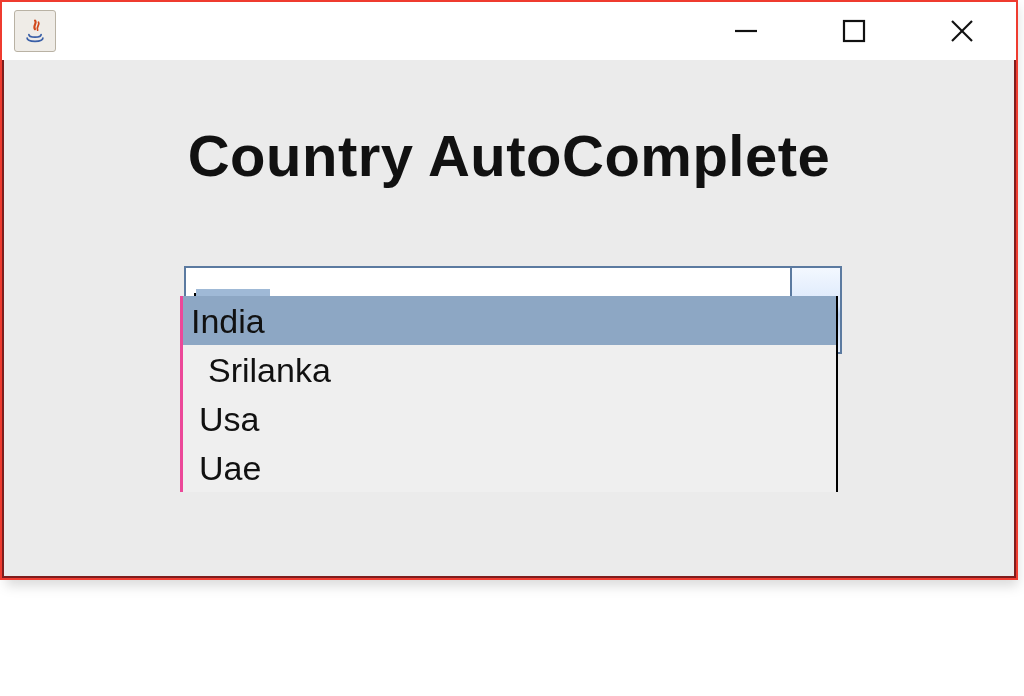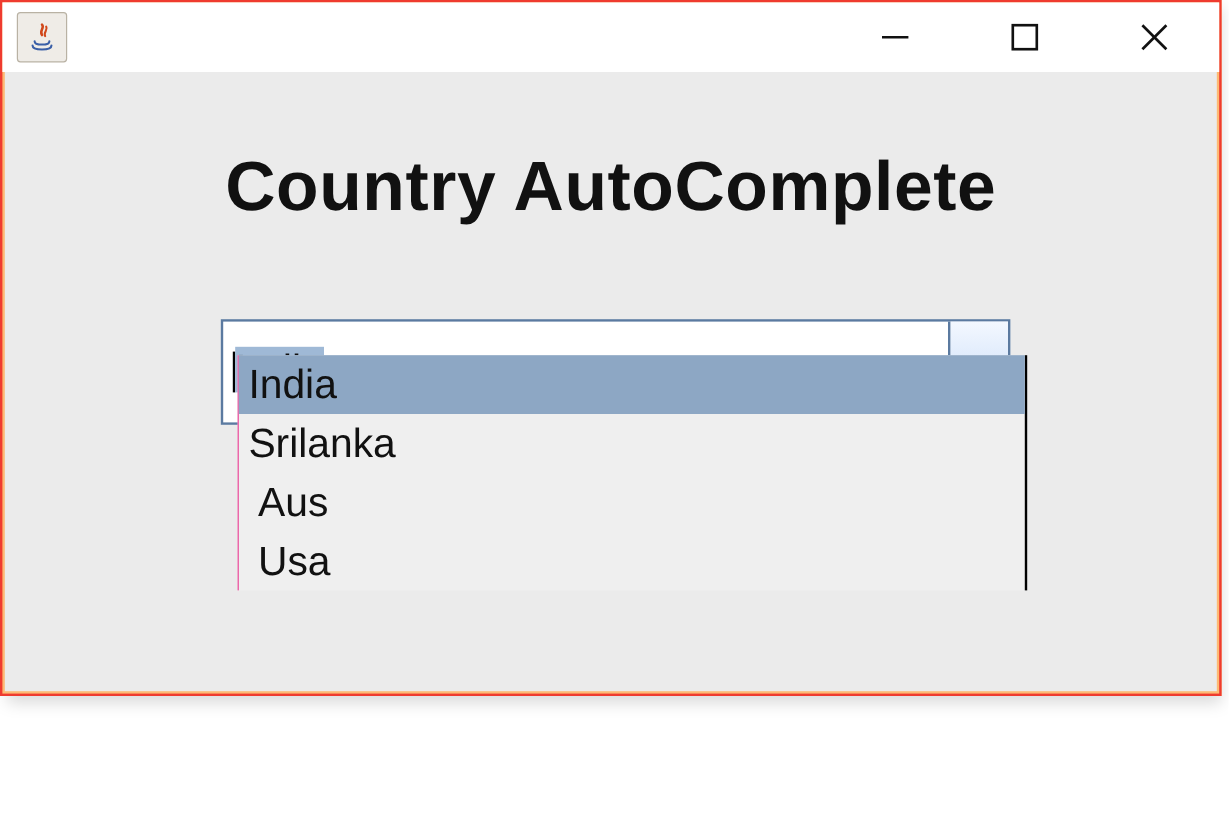--- a/index.html
+++ b/index.html
@@ -29,21 +29,21 @@
     filter: blur(6px);
     border-radius: 2px;
   }
 
   .window {
     position: absolute;
     left: 0;
     top: 0;
     width: 1018px;
     height: 580px;
-    background: #fdba74;
+    background: #7f1d1d;
     border: 2px solid #ef3b2f;
     box-sizing: border-box;
   }
 
   .titlebar {
     position: relative;
     height: 58px;
     background: #ffffff;
     display: flex;
     align-items: center;
@@ -151,45 +151,44 @@
     justify-content: center;
   }
   .combo-arrow svg { width: 20px; height: 14px; }
 
   .dropdown {
     position: absolute;
     left: 180px;
     top: 296px; 
     width: 658px;
     background: #efefef;
-    border-left: 1px solid #ec4899;
+    border-left: 3px solid #ec4899;
     border-right: 2px solid #000;
     box-sizing: border-box;
     z-index: 20;
-    margin-left: 18px;
   }
   .dropdown ul {
     list-style: none;
     margin: 0;
     padding: 0;
   }
   .dropdown li {
     font-size: 34px;
     line-height: 1;
     height: 49px;
     padding: 0 6px 0 16px;
     display: flex;
     align-items: center;
     color: #111;
   }
   .dropdown li.selected {
     background: #8da7c4;
     padding-left: 8px;
   }
-  .dropdown li:not(.selected):nth-child(2) { padding-left: 8px; }
+  .dropdown li:not(.selected):nth-child(2) { padding-left: 25px; }
 
 </style>
 </head>
 <body>
 
 <div class="stage">
   <div class="shadow"></div>
 
   <div class="window">
 
@@ -246,21 +245,21 @@
 
   <div class="dropdown">
     <ul id="opt-list">
         <li class="selected">
           <span>India</span>
         </li>
         <li>
           <span>Srilanka</span>
         </li>
         <li>
-          <span>Aus</span>
+          <span>Usa</span>
         </li>
         <li>
-          <span>Usa</span>
+          <span>Uae</span>
         </li>
       </ul>
   </div>
 
 </div>
 
 </body></html>

